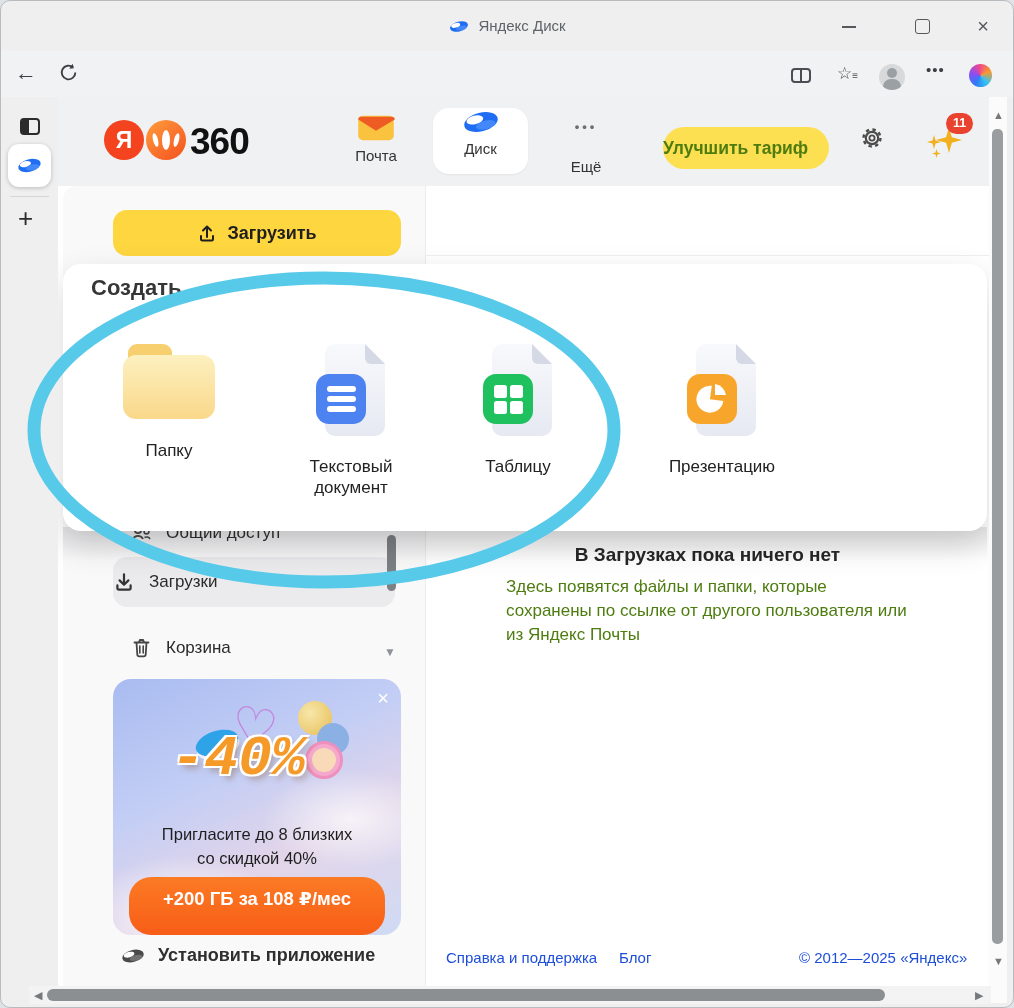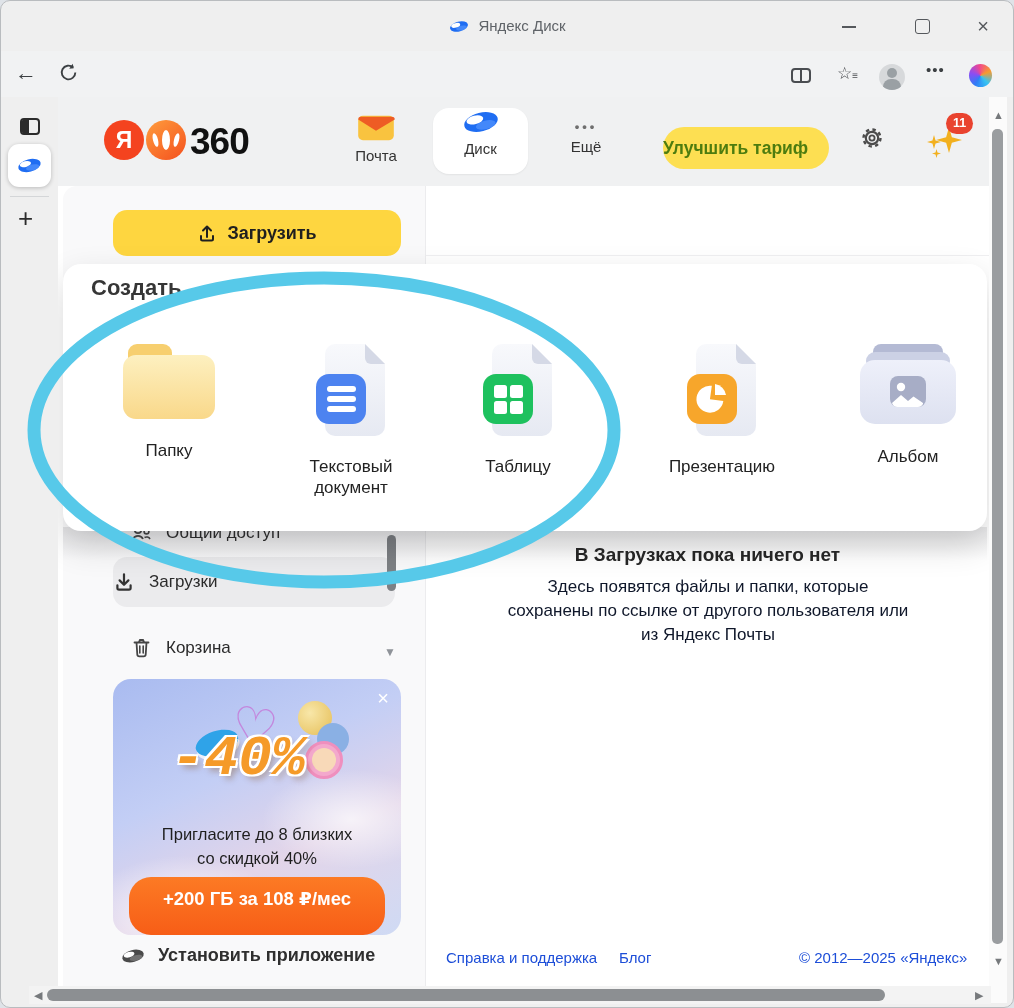--- a/index.html
+++ b/index.html
@@ -70,21 +70,21 @@
   .promo-close { right:12px; top:8px; font-size:20px; color:#fff; z-index:3; }
   .discount { left:58px; top:48px; font-size:56px; font-style:italic; font-weight:800; color:#f59a28; z-index:2;
               text-shadow:-2px -2px 0 #fff,2px -2px 0 #fff,-2px 2px 0 #fff,2px 2px 0 #fff,4px 5px 6px rgba(120,60,0,.35);font-family:Liberation Mono, monospace; }
   .promo-line { left:0; width:100%; text-align:center; font-size:16.5px; color:#1e1e1e; z-index:2; }
   .promo-cta { left:16px; top:198px; width:256px; height:58px; background:linear-gradient(#fc7a24,#f75d17); border-radius:22px; color:#fff; font-size:18.5px; font-weight:700; text-align:center; line-height:43px; z-index:2; }
   .heart { left:118px; top:18px; font-size:52px; color:#c387dd; transform:rotate(9deg); z-index:1; font-weight:700; }
   .ball { border-radius:50%; z-index:1; }
   .install-row { left:62px; top:848px; display:flex; align-items:center; gap:12px; font-size:18px; font-weight:700; color:#2f2f2f; }
   
   .empty-title { left:368px; top:447px; width:563px; text-align:center; font-size:19px; font-weight:700; color:#262626; }
-  .empty-text { left:448px; top:478px; width:404px; text-align:center; font-size:17px; line-height:1.42; color:#0f172a; }
+  .empty-text { left:448px; top:478px; width:404px; font-size:17px; line-height:1.42; color:#4d7c0f; }
   .foot { top:852px; font-size:15px; color:#1d4ed8; }
   
   .vscroll { left:988px; top:96px; width:18px; height:906px; background:#fbfbfb; z-index:40; }
   .vthumb { left:3px; top:32px; width:11px; height:815px; background:#9a9da0; border-radius:5px; }
   .hscroll { left:28px; top:985px; width:962px; height:18px; background:#f3f3f3; z-index:40; }
   .hthumb { left:18px; top:3px; width:838px; height:12px; background:#8c8f92; border-radius:6px; }
   .sb-arrow { color:#76797c; font-size:11px; }
   .annotation { position:absolute; left:0; top:0; z-index:60; pointer-events:none; }
   .icon-stack { position:relative; display:inline-block; }
 </style>
@@ -177,21 +177,21 @@
                 <ellipse cx="19" cy="13.5" rx="11" ry="5.5" fill="#fff"></ellipse>
                 <ellipse cx="31" cy="23" rx="13" ry="5.5" fill="#5c9bff" opacity=".6"></ellipse>
               </g>
             </svg>
           <div class="hdr-tab-label">Диск</div>
         </div>
       </div>
 
       <div class="a" style="left:500px; top:22px; width:56px; text-align:center;">
         <div class="more-dots">•••</div>
-        <div class="hdr-tab-label" style="margin-top:4px;">Ещё</div>
+        <div class="hdr-tab-label" style="margin-top:24px;">Ещё</div>
       </div>
 
       <div class="a upgrade-btn"><span>Улучшить тариф</span></div>
 
       <div class="a" style="left:800px; top:27px;">
         <svg width="28" height="28" viewBox="0 0 28 28">
             <circle cx="14" cy="14" r="8.5" fill="none" stroke="#4c4c4c" stroke-width="2.4" stroke-dasharray="3.4 3.3"></circle>
             <circle cx="14" cy="14" r="6.2" fill="none" stroke="#4c4c4c" stroke-width="2.2"></circle>
             <circle cx="14" cy="14" r="2.6" fill="none" stroke="#4c4c4c" stroke-width="1.8"></circle>
           </svg>
@@ -301,37 +301,20 @@
         <svg width="98" height="96" viewBox="0 0 98 96">
           <path d="M33 2 h30 l20 20 v62 a10 10 0 0 1 -10 10 h-40 a10 10 0 0 1 -10 -10 V12 a10 10 0 0 1 10 -10 z" fill="url(#pg)"></path>
           <path d="M63 2 l20 20 h-14 a6 6 0 0 1 -6 -6 z" fill="#d5d9e6"></path>
           <rect x="14" y="32" width="50" height="50" rx="13" fill="#f7a62b"></rect>
           <path d="M37 44 a13.5 13.5 0 1 0 13.5 13.5 L37 57.5 Z" fill="#fff" transform="rotate(8 39 57)"></path>
           <path d="M42 42 a13 13 0 0 1 11 11 L42 53 Z" fill="#fff"></path>
         </svg>
         <div class="create-label">Презентацию</div>
       </div>
 
-      <div class="a create-item" style="left:770px;">
-        <svg width="102" height="86" viewBox="0 0 102 86">
-          <defs>
-              <linearGradient id="ag" x1="0" y1="0" x2="0" y2="1">
-                <stop offset="0" stop-color="#eef0fa"></stop>
-                <stop offset="1" stop-color="#dde1f0"></stop>
-              </linearGradient>
-            </defs>
-          <rect x="16" y="2" width="70" height="16" rx="8" fill="#b4bad4"></rect>
-          <rect x="9" y="10" width="84" height="18" rx="9" fill="#ccd1e5"></rect>
-          <rect x="3" y="18" width="96" height="64" rx="15" fill="url(#ag)"></rect>
-          <rect x="33" y="34" width="36" height="31" rx="8" fill="#a7adc6"></rect>
-          <circle cx="44" cy="45" r="4.2" fill="#fff"></circle>
-          <path d="M35 61 l9 -8 l7 6 l5.5 -4.5 l9.5 6.5 v1 a6 6 0 0 1 -6 3 h-19 a6 6 0 0 1 -6 -4 z" fill="#fff"></path>
-        </svg>
-        <div class="create-label">Альбом</div>
-      </div>
     </div>
 
     <div class="a promo">
       <div class="a promo-close">×</div>
       <div class="a icon-stack" style="left:0; top:0; width:288px; height:130px;">
         <span class="a heart">♡</span>
         <span class="a ball" style="left:82px; top:52px; width:44px; height:24px; background:#2fa3e8; border-radius:50%; transform:rotate(-18deg); box-shadow:0 4px 0 rgba(255,255,255,.75);"></span>
         <span class="a ball" style="left:185px; top:22px; width:34px; height:34px; background:radial-gradient(circle at 35% 35%,#f8e7a9,#e5bd55);"></span>
         <span class="a ball" style="left:204px; top:44px; width:32px; height:32px; background:#8ab0e4;"></span>
         <span class="a ball" style="left:192px; top:62px; width:38px; height:38px; background:#f3a8cc; border:3px solid #ef8fbe;"></span>

